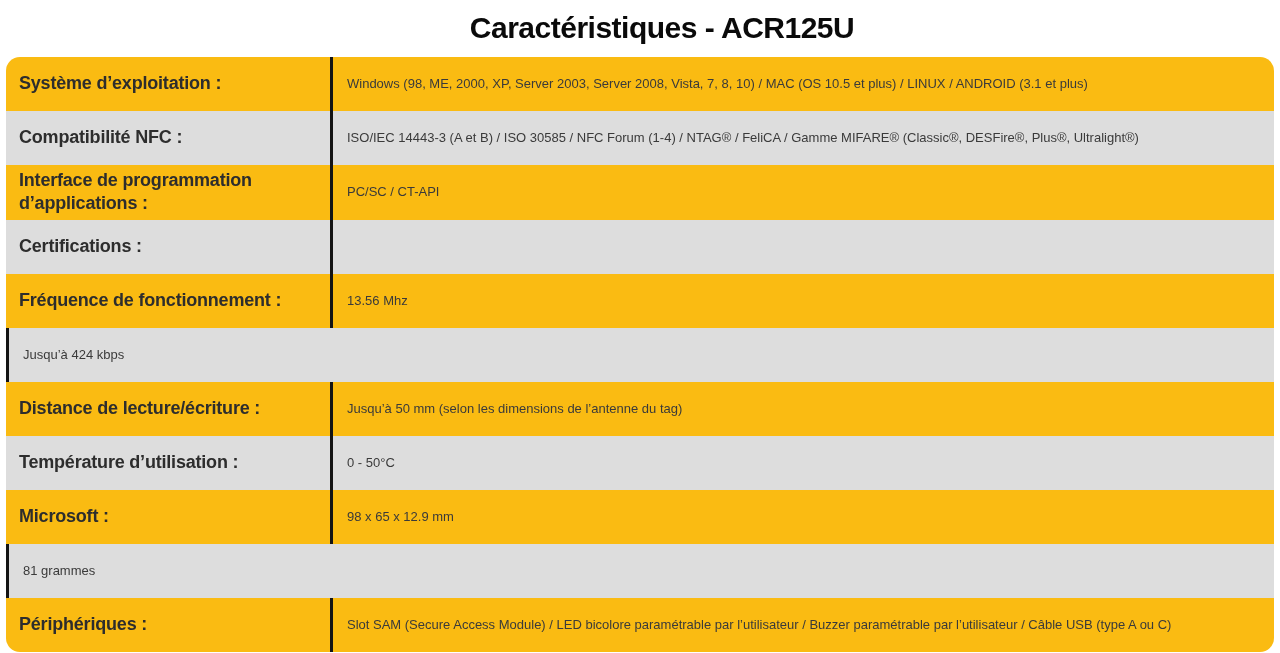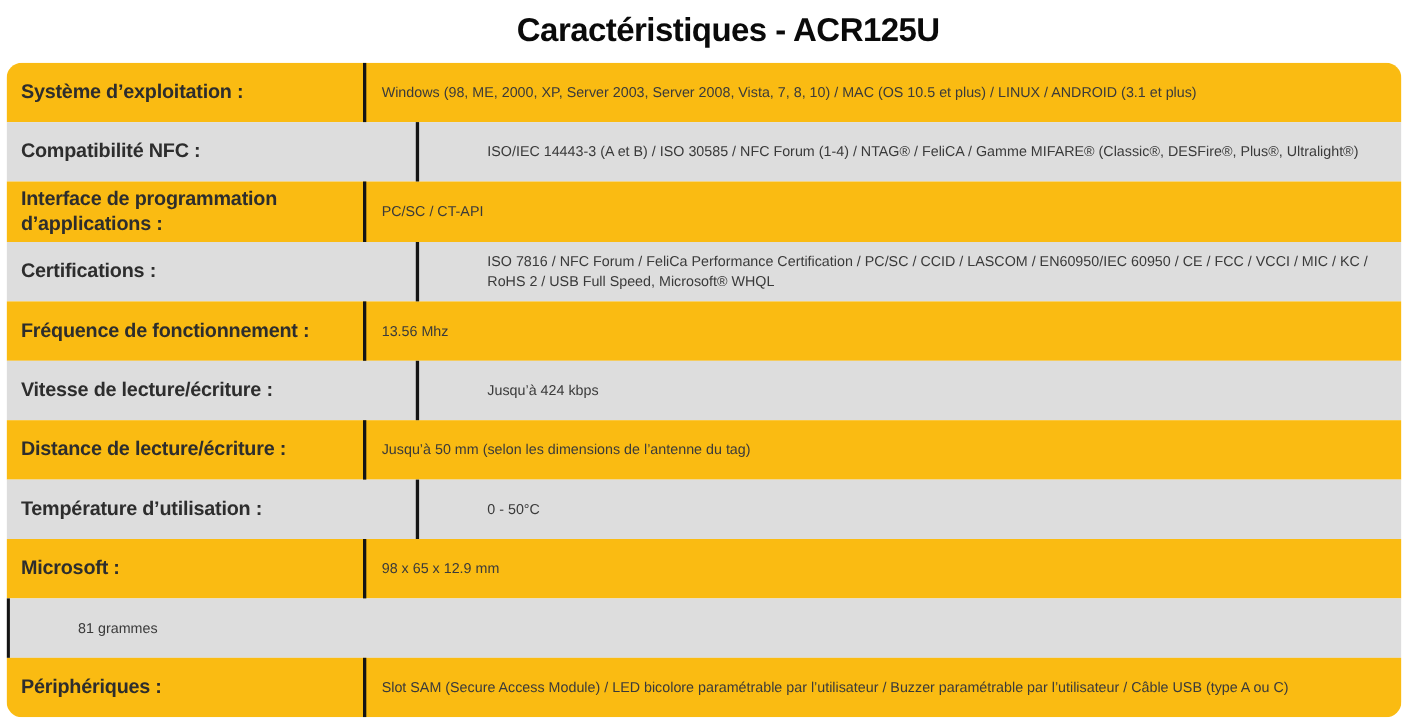--- a/index.html
+++ b/index.html
@@ -29,21 +29,21 @@
     margin: 8px 6px 0 6px;
     border-radius: 14px;
     overflow: hidden;
   }
   .row {
     display: flex;
     align-items: stretch;
     min-height: 54px;
   }
   .row.yellow { background: #FABB12; }
-  .row.gray   { background: #DDDDDD; gap: 48px; }
+  .row.gray   { background: #DDDDDD; }
   .label-cell {
     flex: 0 0 324px;
     display: flex;
     align-items: center;
     padding: 4px 10px 4px 13px;
     font-size: 18px;
     font-weight: 700;
     letter-spacing: -0.2px;
     line-height: 1.3;
     color: #2d2d2d;
@@ -84,31 +84,29 @@
 
   <div class="row yellow">
     <div class="label-cell">Interface de programmation d’applications :</div>
     <div class="divider"></div>
     <div class="value-cell">PC/SC / CT-API</div>
   </div>
 
   <div class="row gray">
     <div class="label-cell">Certifications :</div>
     <div class="divider"></div>
-    <div class="value-cell">ISO 7816 / NFC Forum / FeliCa Performance Certification / PC/SC / CCID / LASCOM / EN60950/IEC 60950 / CE / FCC / VCCI / MIC / KC / RoHS 2 / USB Full Speed, Microsoft® WHQL</div>
   </div>
 
   <div class="row yellow">
     <div class="label-cell">Fréquence de fonctionnement :</div>
     <div class="divider"></div>
     <div class="value-cell">13.56 Mhz</div>
   </div>
 
   <div class="row gray">
-    <div class="label-cell">Vitesse de lecture/écriture :</div>
     <div class="divider"></div>
     <div class="value-cell">Jusqu’à 424 kbps</div>
   </div>
 
   <div class="row yellow">
     <div class="label-cell">Distance de lecture/écriture :</div>
     <div class="divider"></div>
     <div class="value-cell">Jusqu’à 50 mm (selon les dimensions de l’antenne du tag)</div>
   </div>
 

